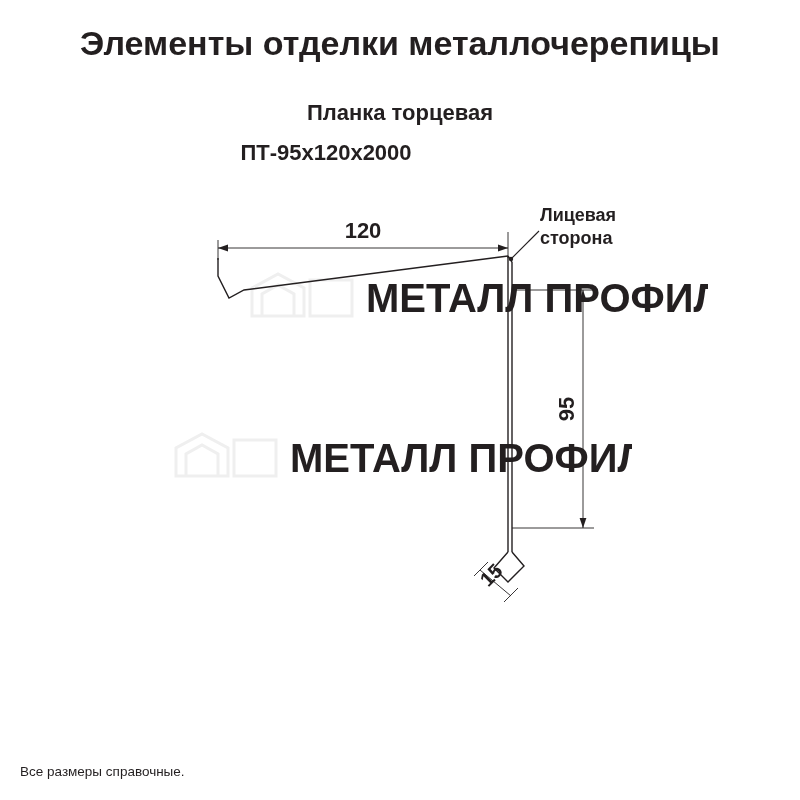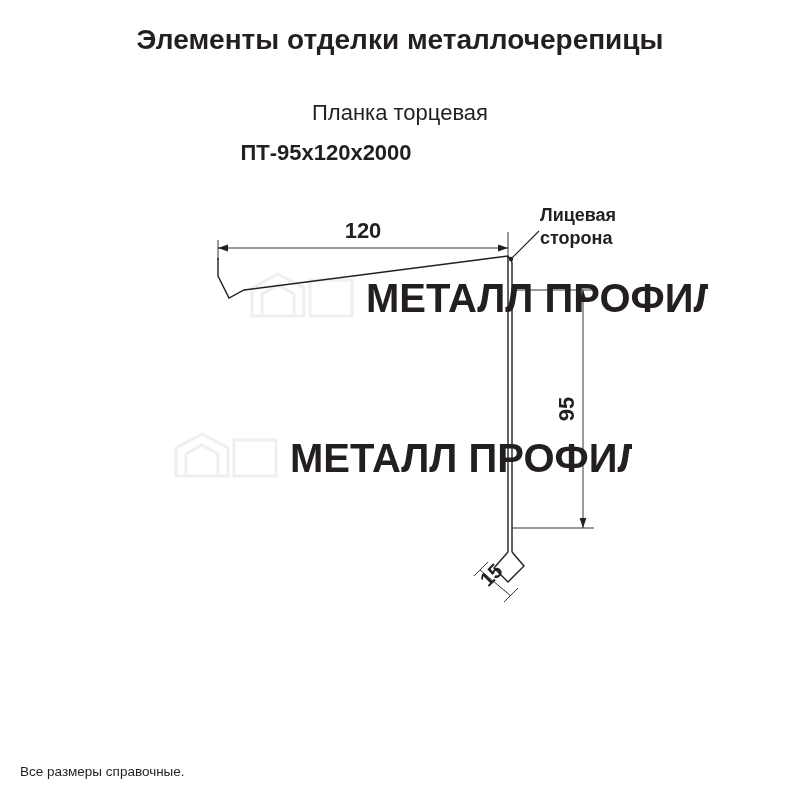--- a/index.html
+++ b/index.html
@@ -20,33 +20,33 @@
     inset: 0;
   }
 
   
   .title {
     position: absolute;
     top: 24px;
     left: 0;
     width: 800px;
     text-align: center;
-    font-size: 28px;
+    font-size: 34px;
     font-weight: 700;
     letter-spacing: 0px;
     color: #231f20;
   }
   .subtitle {
     position: absolute;
     top: 100px;
     left: 0;
     width: 800px;
     text-align: center;
     font-size: 22px;
-    font-weight: 400;
+    font-weight: 700;
     color: #231f20;
   }
   .code {
     position: absolute;
     top: 140px;
     left: 0;
     width: 652px;
     text-align: center;
     font-size: 22px;
     font-weight: 700;

